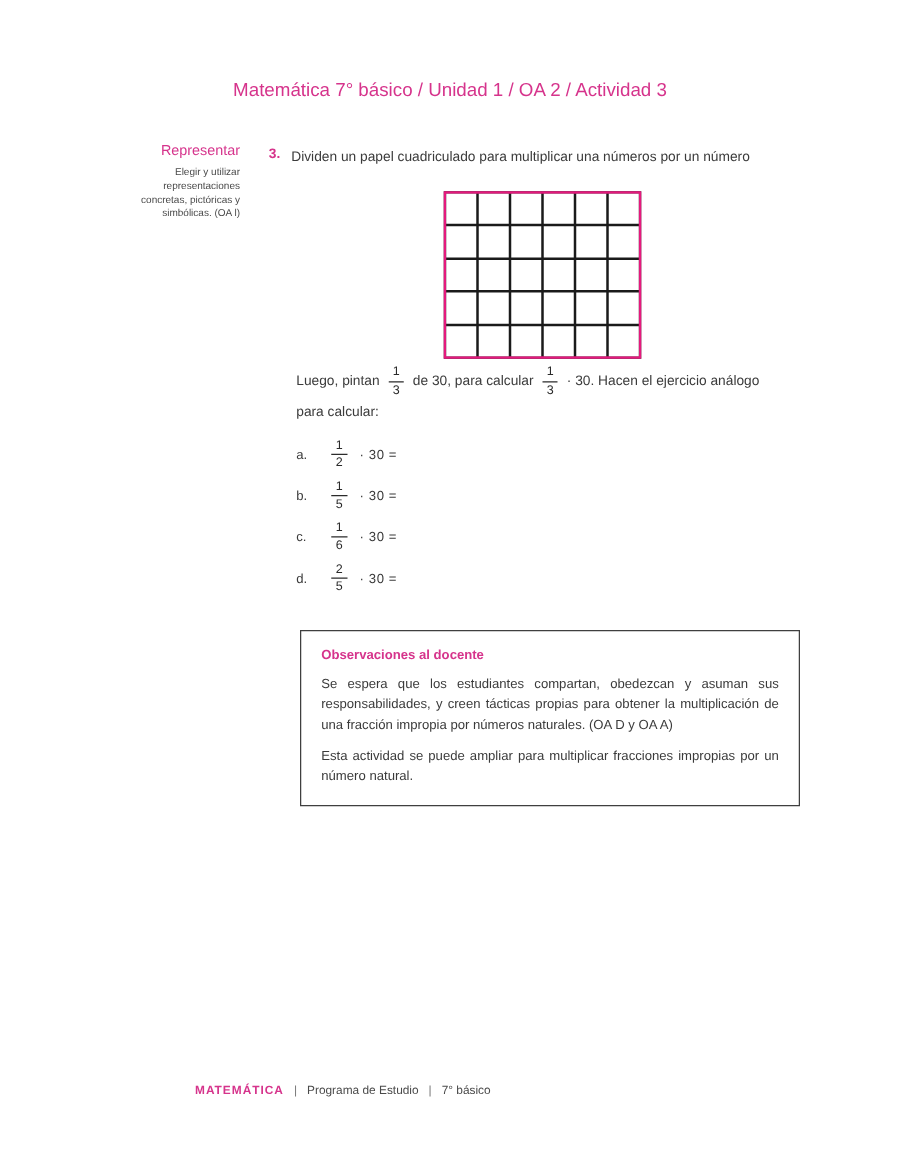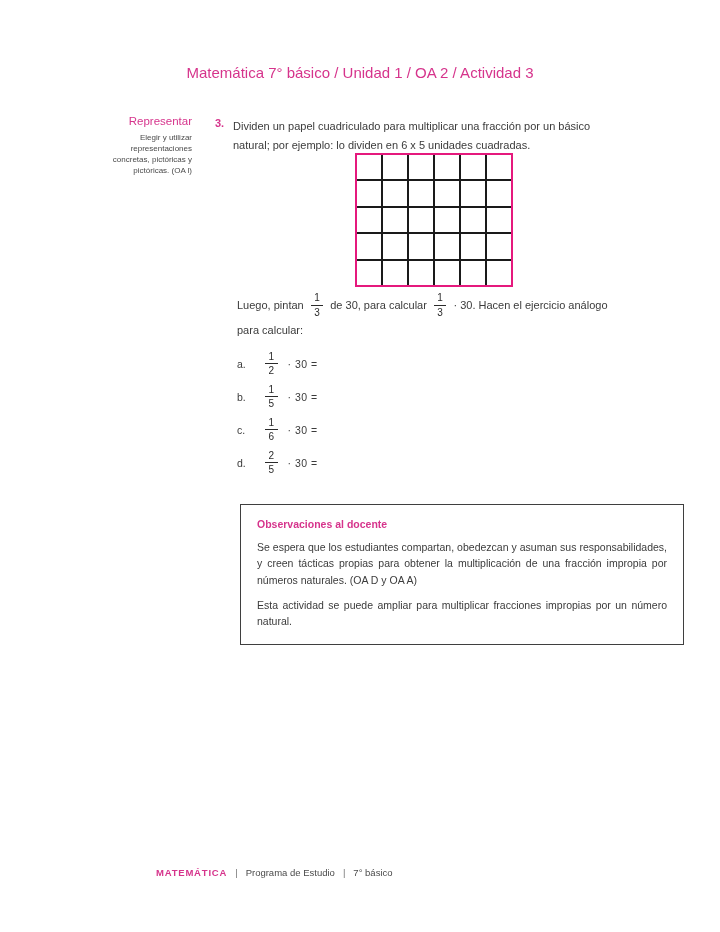--- a/index.html
+++ b/index.html
@@ -75,21 +75,21 @@
   }
   .fraction .num{border-bottom:1.3px solid #2b2b2b;padding:0 3.5px 1px;}
   .fraction .den{padding-top:1px;}
 
   .exercises{position:absolute;left:237px;top:347px;}
   .exercise{display:flex;align-items:center;height:33px;}
   .ex-label{width:26px;font-size:10.5px;color:var(--text);}
   .ex-rest{margin-left:8px;font-size:10.5px;color:var(--text);letter-spacing:0.5px;}
 
   .obs-box{
-    position:absolute;left:240px;top:504px;width:444px;
+    position:absolute;left:240px;top:504px;width:400px;
     border:1.5px solid #3f3f3f;
     padding:13px 16px 15px 16px;
     background:#fff;
   }
   .obs-title{
     font-size:10.5px;font-weight:bold;color:var(--accent);
   }
   .obs-box p{
     margin-top:9px;
     font-size:10.5px;line-height:1.55;color:var(--text);
@@ -111,28 +111,27 @@
 
 <div class="page">
 
   <h1 class="title">Matemática 7° básico / Unidad 1 / OA 2 / Actividad 3</h1>
 
   <aside class="sidebar">
     <div class="sidebar-heading">Representar</div>
     <div class="sidebar-line">Elegir y utilizar</div>
     <div class="sidebar-line">representaciones</div>
     <div class="sidebar-line">concretas, pictóricas y</div>
-    <div class="sidebar-line">pictóricas. (OA l)</div>
+    <div class="sidebar-line">simbólicas. (OA l)</div>
   </aside>
 
   <div class="activity-number">3.</div>
 
   <div class="activity-text">
-    <span>Dividen un papel cuadriculado para multiplicar una fracción por un básico</span><br>
-    <span>natural; por ejemplo: lo dividen en 6 x 5 unidades cuadradas.</span>
+    <span>Dividen un papel cuadriculado para multiplicar una números por un número</span><br>
   </div>
 
   <div class="grid-figure" id="grid" style="grid-template-columns: repeat(6, 1fr); grid-template-rows: repeat(5, 1fr);">
       <div class="grid-cell"></div>
       <div class="grid-cell"></div>
       <div class="grid-cell"></div>
       <div class="grid-cell"></div>
       <div class="grid-cell"></div>
       <div class="grid-cell"></div>
       <div class="grid-cell"></div>

